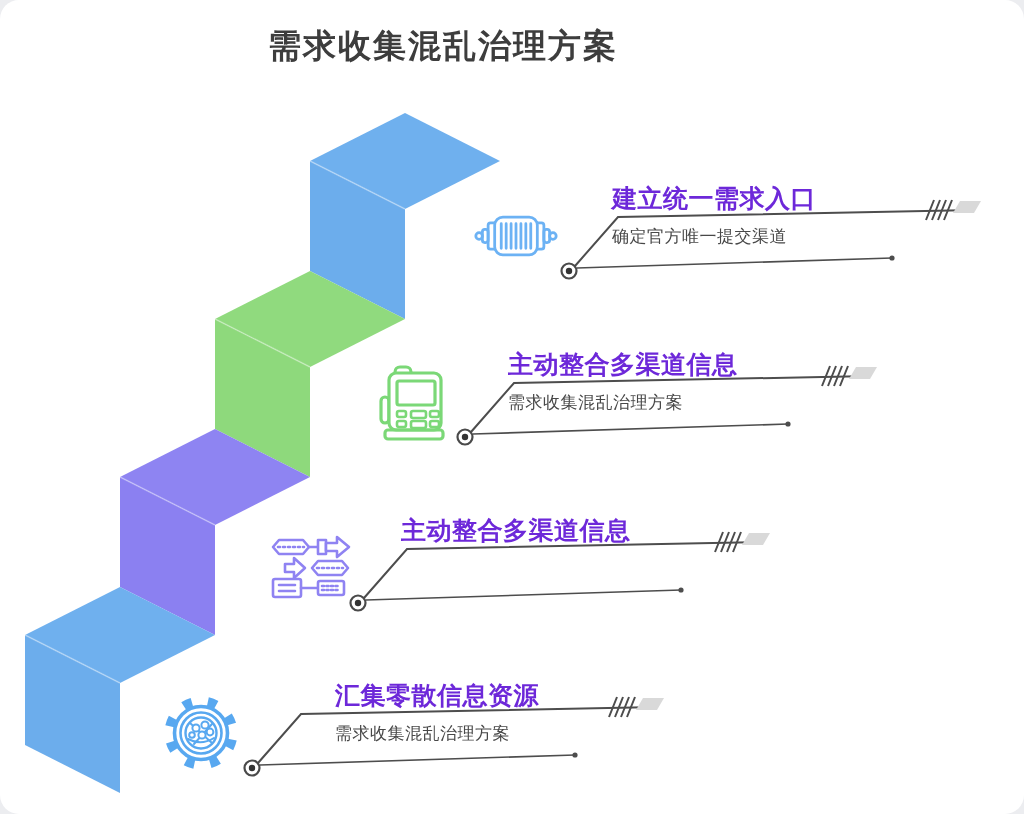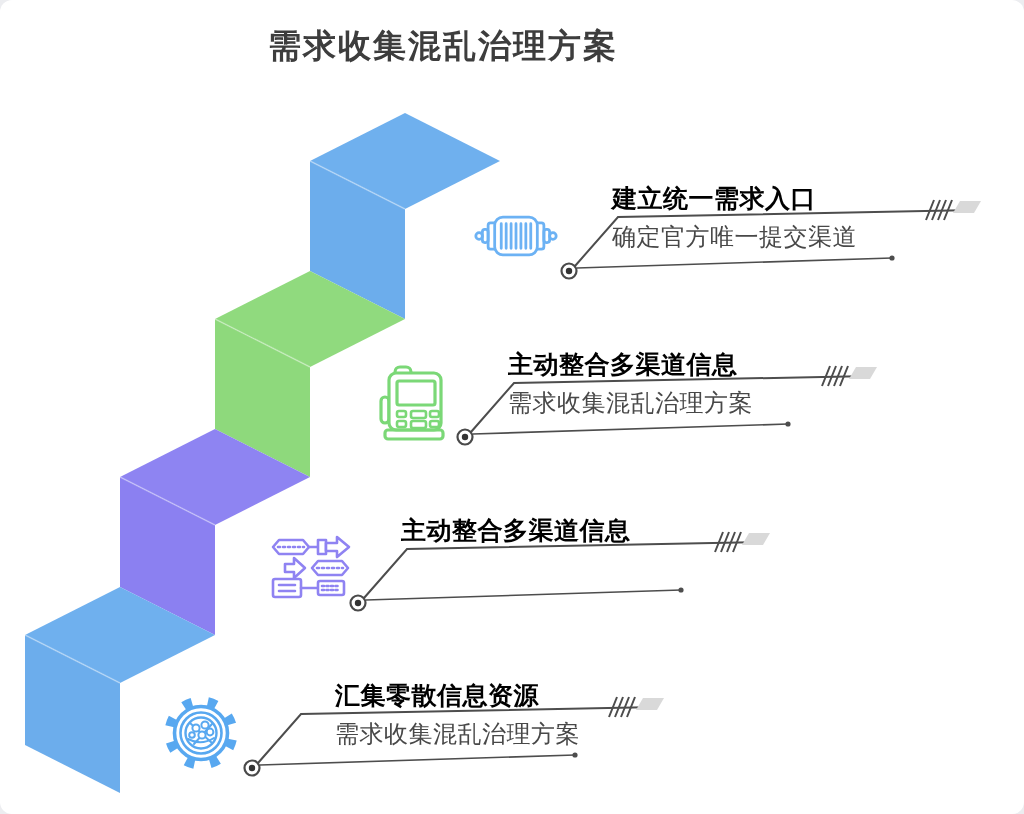--- a/index.html
+++ b/index.html
@@ -5,35 +5,35 @@
   html,body{margin:0;padding:0;}
   body{
     width:1024px;height:814px;
     background:#ecedf0;
     font-family:"Liberation Sans","DejaVu Sans",sans-serif;
     overflow:hidden;position:relative;
   }
   .card{
     position:absolute;inset:0;
     background:#ffffff;
-    border-radius:12px;
+    border-radius:19px;
   }
   .stage{position:absolute;inset:0;}
   .main-title{
     position:absolute;left:268px;top:24px;margin:0;
     font-size:33px;font-weight:bold;color:#3d3d3d;
     letter-spacing:2px;white-space:nowrap;
   }
   .step-text{position:absolute;white-space:nowrap;}
   .step-title{
-    font-size:25px;font-weight:bold;color:#000000;
+    font-size:25px;font-weight:bold;color:#6d28d9;
     line-height:30px;letter-spacing:0.5px;
   }
   .step-sub{
-    font-size:24px;color:#484848;
+    font-size:17px;color:#484848;
     line-height:24px;margin-top:12px;letter-spacing:0.5px;
   }
   .s1{left:612px;top:183px;}
   .s2{left:508px;top:349px;}
   .s3{left:401px;top:515px;}
   .s4{left:295px;top:680px;margin-left:40px;}
   svg{position:absolute;left:0;top:0;}
 </style>
 </head>
 <body>

